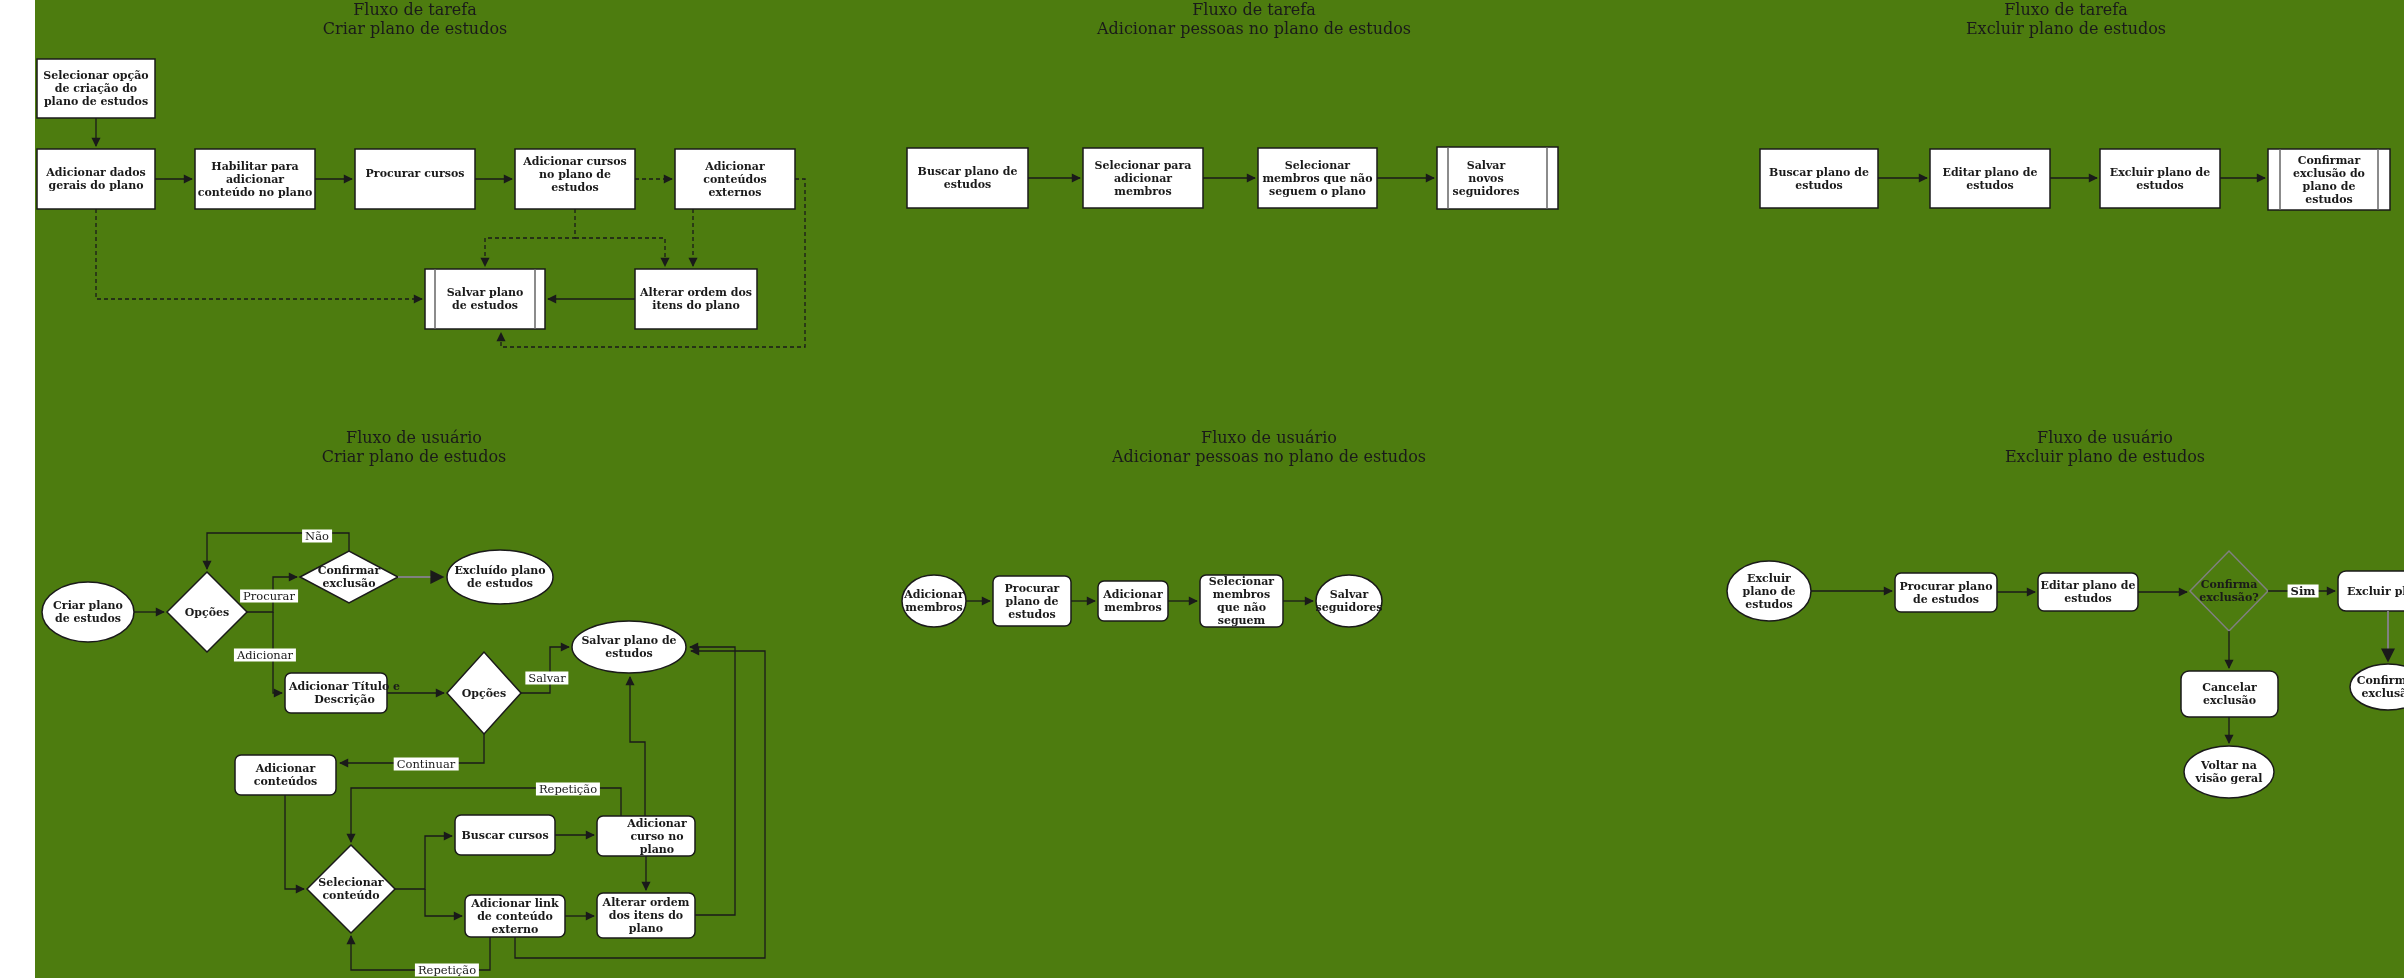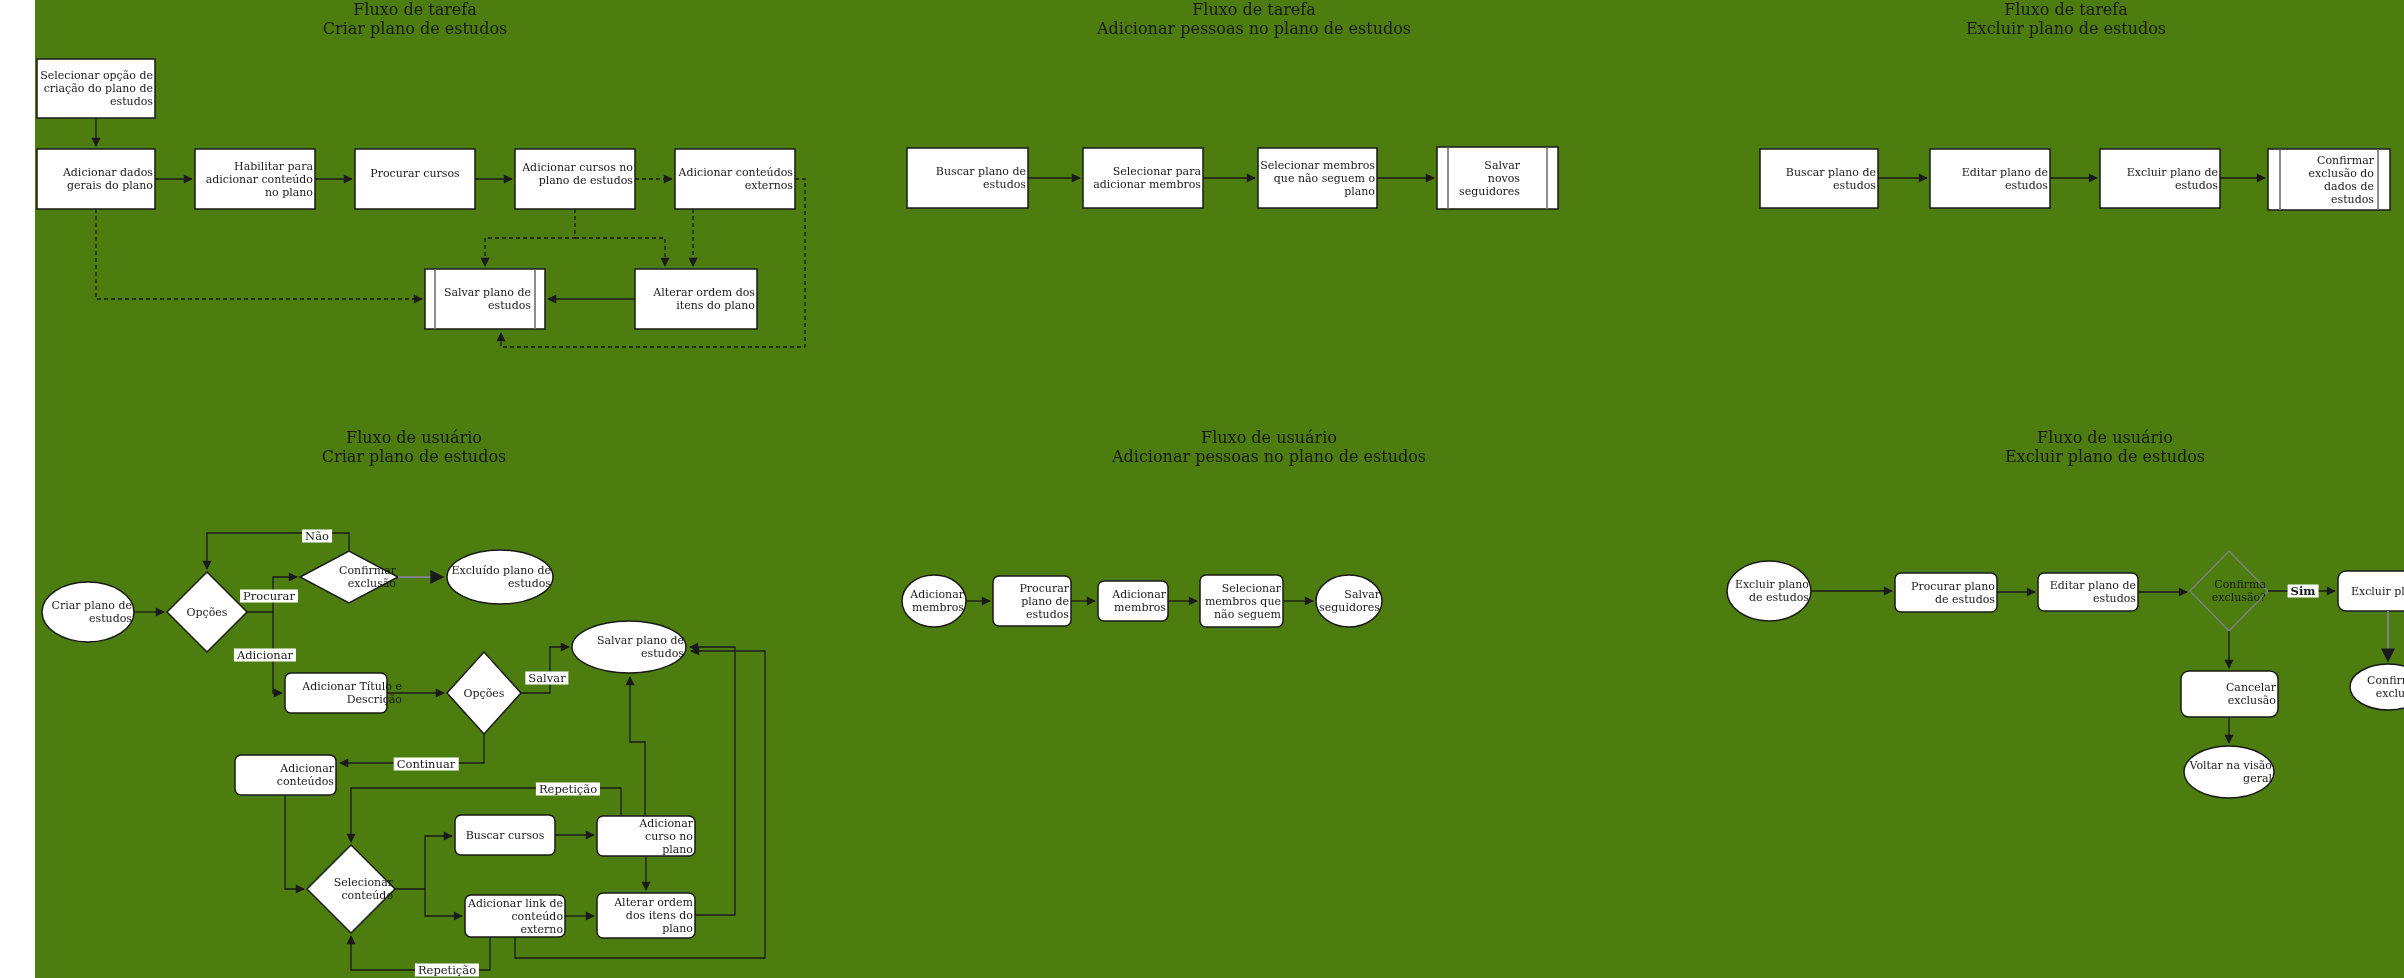--- a/index.html
+++ b/index.html
@@ -2,21 +2,21 @@
 <html><head>
 <meta charset="utf-8">
 <style>
   html,body{margin:0;padding:0;background:#fff;}
   #canvas{position:relative;width:2404px;height:978px;background:#4d7c0f;overflow:hidden;
           font-family:"DejaVu Serif", serif;color:#1a1a1a;margin-left:35px;}
   svg.layer{position:absolute;left:0;top:0;width:2404px;height:978px;}
   .title{position:absolute;width:420px;transform:translateX(-50%);text-align:center;
          font-size:16px;line-height:19px;white-space:nowrap;}
   .lbl{position:absolute;display:flex;align-items:center;justify-content:center;
-       text-align:right;font-size:11px;line-height:13px;padding:0 2px;box-sizing:border-box;}
+       text-align:center;font-size:11px;line-height:13px;padding:0 2px;box-sizing:border-box;font-weight:bold;}
   .elbl{position:absolute;transform:translate(-50%,-50%);background:#fff;
         padding:0 3px;font-size:11.5px;line-height:13px;white-space:nowrap;}
   .shape{fill:#ffffff;stroke:#1a1a1a;stroke-width:1.5;}
   .edge{fill:none;stroke:#1a1a1a;stroke-width:1.3;}
   .edge.dash{stroke-dasharray:4 3;}
   .edge.gray{stroke:#808080;stroke-width:2;}
   .bar{stroke:#666666;stroke-width:1.5;}
   .gline{stroke:#808080;stroke-width:1.5;fill:none;}
 </style>
 </head>
@@ -170,21 +170,21 @@
   <div class="lbl" style="left:600px;top:269px;width:122px;height:60px;">Alterar ordem dos itens do plano</div>
 
   <div class="lbl" style="left:872px;top:148px;width:121px;height:60px;">Buscar plano de estudos</div>
   <div class="lbl" style="left:1048px;top:148px;width:120px;height:60px;">Selecionar para adicionar membros</div>
   <div class="lbl" style="left:1223px;top:148px;width:119px;height:60px;">Selecionar membros que não seguem o plano</div>
   <div class="lbl" style="left:1415px;top:147px;width:72px;height:62px;">Salvar novos seguidores</div>
 
   <div class="lbl" style="left:1725px;top:149px;width:118px;height:59px;">Buscar plano de estudos</div>
   <div class="lbl" style="left:1895px;top:149px;width:120px;height:59px;">Editar plano de estudos</div>
   <div class="lbl" style="left:2065px;top:149px;width:120px;height:59px;">Excluir plano de estudos</div>
-  <div class="lbl" style="left:2247px;top:149px;width:94px;height:61px;">Confirmar exclusão do dados de estudos</div>
+  <div class="lbl" style="left:2247px;top:149px;width:94px;height:61px;">Confirmar exclusão do plano de estudos</div>
 
   <div class="lbl" style="left:7px;top:582px;width:92px;height:60px;">Criar plano de estudos</div>
   <div class="lbl" style="left:132px;top:572px;width:80px;height:80px;">Opções</div>
   <div class="lbl" style="left:265px;top:551px;width:98px;height:52px;">Confirmar exclusão</div>
   <div class="lbl" style="left:412px;top:550px;width:106px;height:54px;">Excluído plano de estudos</div>
   <div class="lbl" style="left:250px;top:673px;width:119px;height:40px;">Adicionar Título e Descrição</div>
   <div class="lbl" style="left:412px;top:652px;width:74px;height:82px;">Opções</div>
   <div class="lbl" style="left:537px;top:621px;width:114px;height:52px;">Salvar plano de estudos</div>
   <div class="lbl" style="left:200px;top:755px;width:101px;height:40px;">Adicionar conteúdos</div>
   <div class="lbl" style="left:272px;top:845px;width:88px;height:88px;">Selecionar conteúdo</div>

